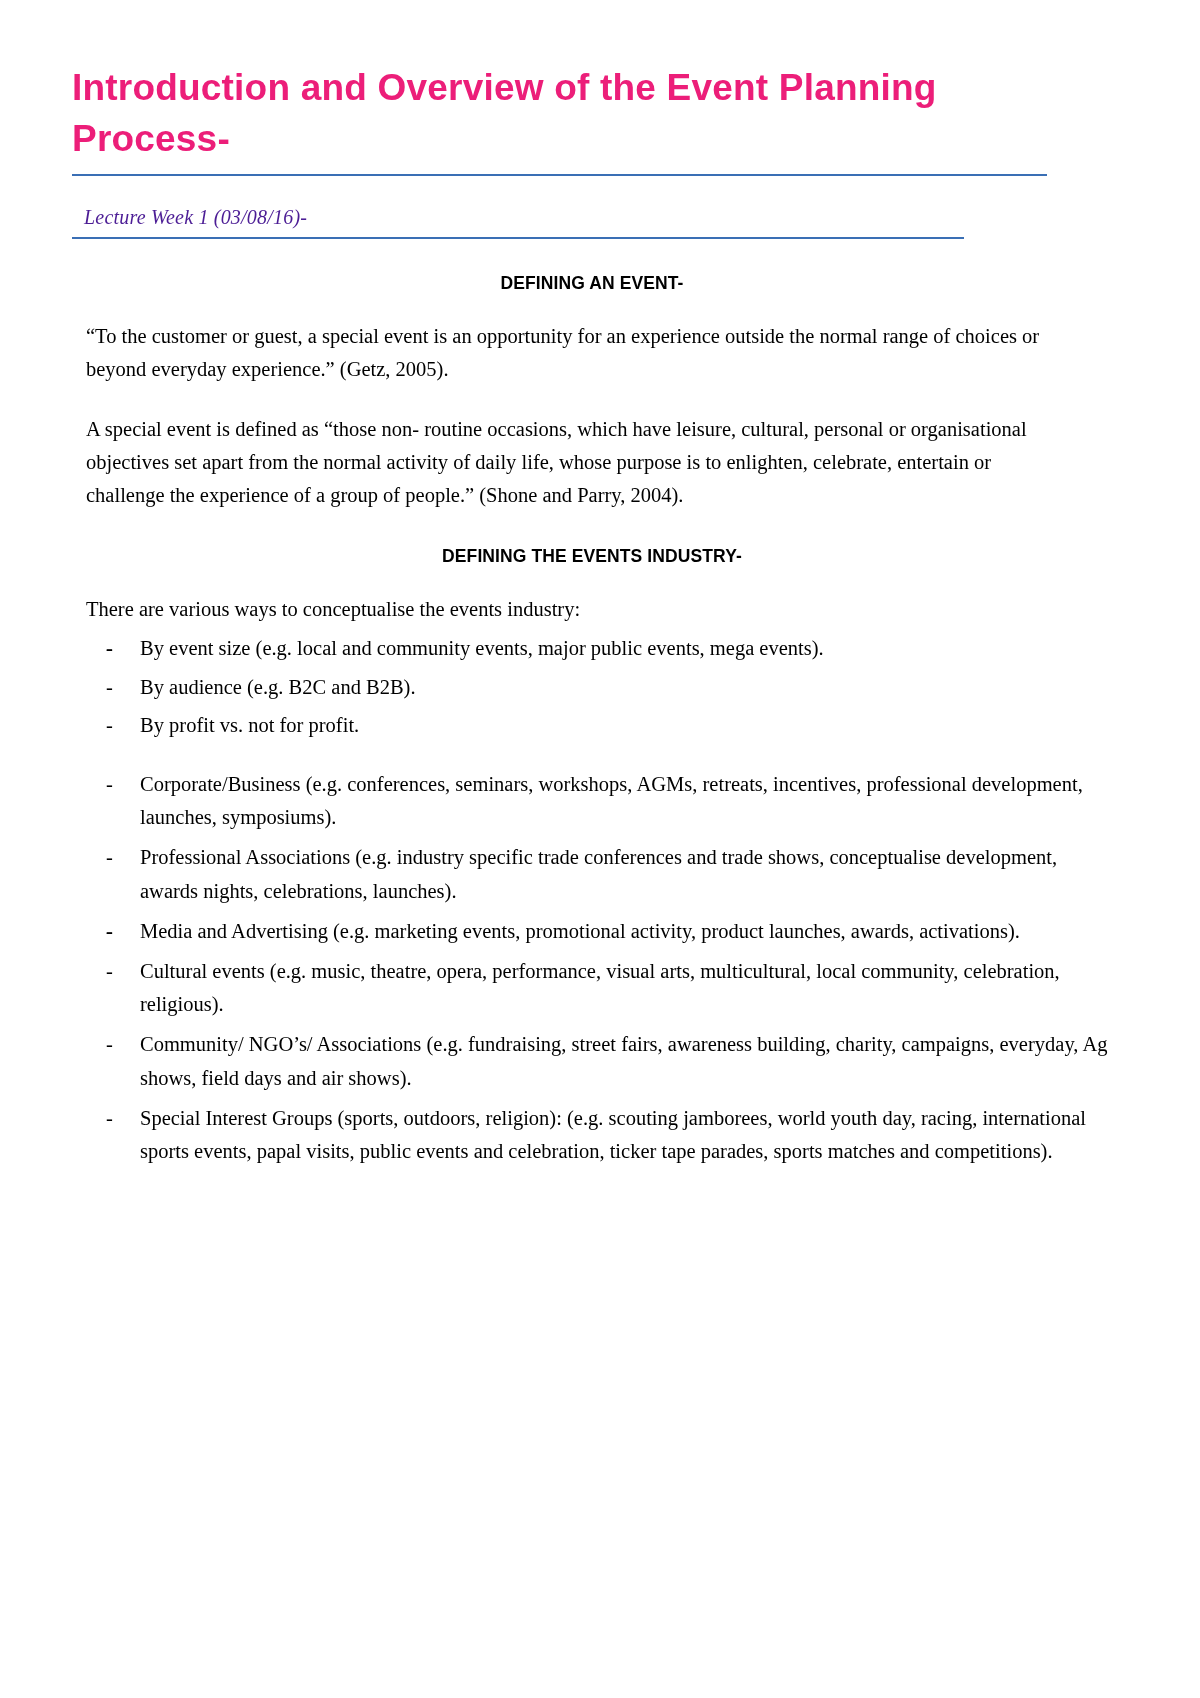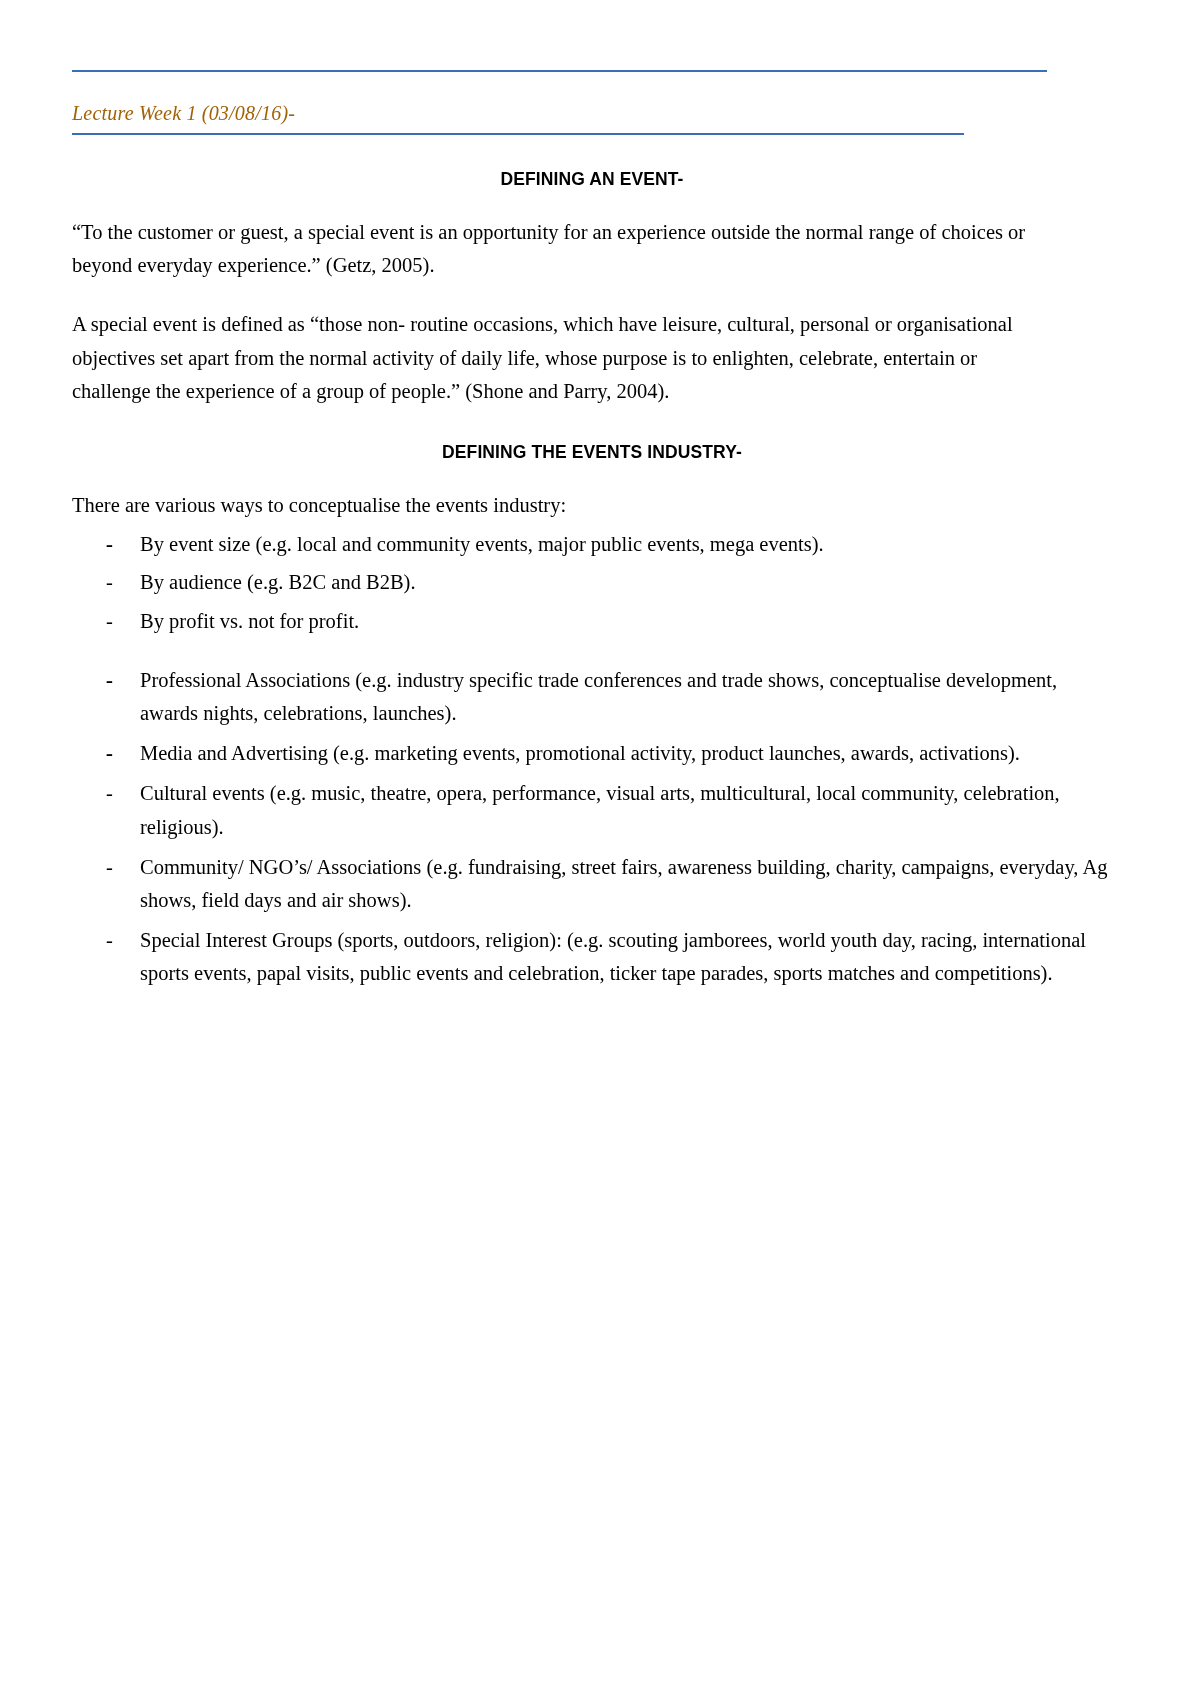--- a/index.html
+++ b/index.html
@@ -34,42 +34,42 @@
   .rule-title {
     border: none;
     border-top: 2px solid #3a6fb5;
     margin: 8px 0 0 0;
     width: 975px;
   }
   .subtitle {
     font-family: "Liberation Serif", serif;
     font-style: italic;
     font-size: 20px;
-    color: #a16207;
-    margin: 30px 0 8px 0;
+    color: #4c1d95;
+    margin: 30px 0 8px 12px;
     letter-spacing: 0.2px;
   }
   .rule-sub {
     border: none;
     border-top: 2px solid #3a6fb5;
     margin: 0;
     width: 892px;
   }
   .section-head {
     font-family: "Liberation Sans", sans-serif;
     font-weight: bold;
     font-size: 17.5px;
     letter-spacing: 0.1px;
     margin: 34px 0 0 0;
     text-align: center;
   }
   p.body-text {
     font-size: 20.5px;
     line-height: 1.62;
-    margin: 26px 0 0 0;
+    margin: 26px 0 0 14px;
     max-width: 975px;
   }
   .list {
     list-style: none;
     margin: 6px 0 0 0;
     padding: 0;
   }
   .list li {
     position: relative;
     font-size: 20.5px;
@@ -88,20 +88,21 @@
   }
   .list.second li {
     margin-top: 7px;
   }
 </style>
 </head>
 <body>
 
 <div class="page">
 
+  <h1 class="doc-title"><span>Introduction and Overview of the Event Planning Process-</span></h1>
   <hr class="rule-title">
 
   <div class="subtitle">Lecture Week 1 (03/08/16)-</div>
   <hr class="rule-sub">
 
   <div class="section-head">DEFINING AN EVENT-</div>
 
   <p class="body-text">“To the customer or guest, a special event is an opportunity for an experience outside the normal range of choices or beyond everyday experience.” (Getz, 2005).</p>
 
   <p class="body-text">A special event is defined as “those non- routine occasions, which have leisure, cultural, personal or organisational objectives set apart from the normal activity of daily life, whose purpose is to enlighten, celebrate, entertain or challenge the experience of a group of people.” (Shone and Parry, 2004).</p>
@@ -111,21 +112,21 @@
   <p class="body-text">There are various ways to conceptualise the events industry:</p>
 
   <ul class="list">
     <li><span class="dash">-</span></li>
     <li><span class="dash">-</span><span>By event size (e.g. local and community events, major public events, mega events).</span></li>
     <li><span class="dash">-</span><span>By audience (e.g. B2C and B2B).</span></li>
     <li><span class="dash">-</span><span>By profit vs. not for profit.</span></li>
   </ul>
 
   <ul class="list second">
-    <li><span class="dash">-</span></li>
+    <li><span class="dash">-</span><span>Corporate/Business (e.g. conferences, seminars, workshops, AGMs, retreats, incentives, professional development, launches, symposiums).</span></li>
     <li><span class="dash">-</span><span>Professional Associations (e.g. industry specific trade conferences and trade shows, conceptualise development, awards nights, celebrations, launches).</span></li>
     <li><span class="dash">-</span></li>
     <li><span class="dash">-</span><span>Media and Advertising (e.g. marketing events, promotional activity, product launches, awards, activations).</span></li>
     <li><span class="dash">-</span><span>Cultural events (e.g. music, theatre, opera, performance, visual arts, multicultural, local community, celebration, religious).</span></li>
     <li><span class="dash">-</span><span>Community/ NGO’s/ Associations (e.g. fundraising, street fairs, awareness building, charity, campaigns, everyday, Ag shows, field days and air shows).</span></li>
     <li><span class="dash">-</span><span>Special Interest Groups (sports, outdoors, religion): (e.g. scouting jamborees, world youth day, racing, international sports events, papal visits, public events and celebration, ticker tape parades, sports matches and competitions).</span></li>
   </ul>
 
 </div>
 

